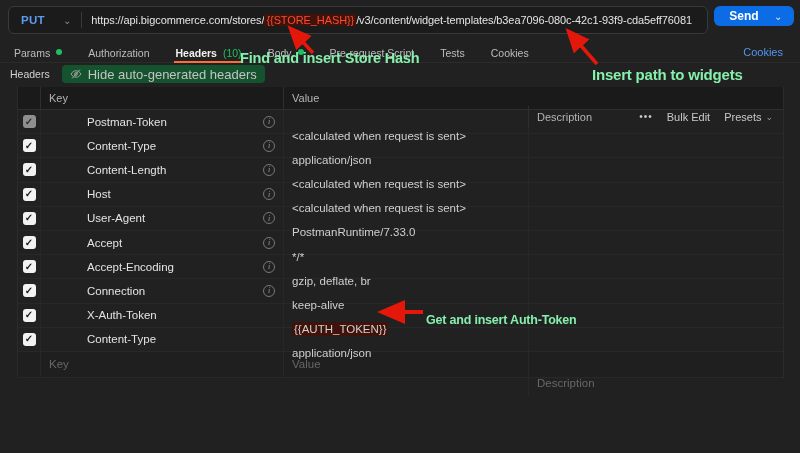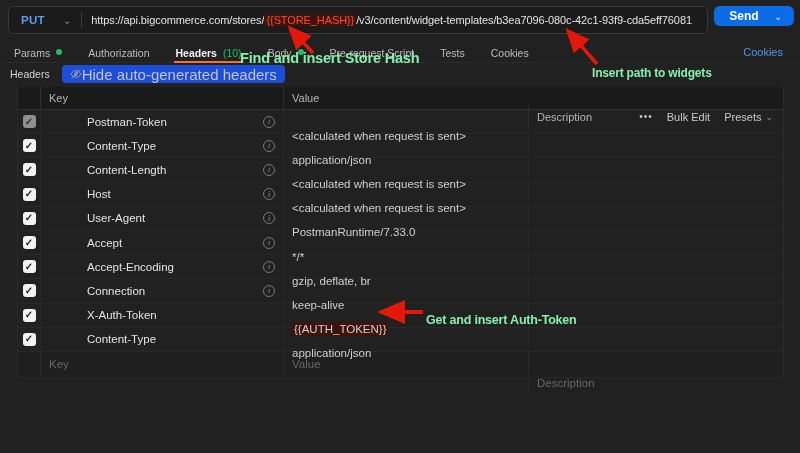--- a/index.html
+++ b/index.html
@@ -31,22 +31,22 @@
     cursor:pointer; padding:0 1px; position:relative; }
   .tab.active { color:#f2f2f2; font-weight:bold; }
   .tab.active::after { content:""; position:absolute; left:0; right:0; bottom:-1px; height:2px; background:#ff6c37; }
   .tab .count { color:#1dbf62; font-weight:normal; }
   .dot { width:6px; height:6px; border-radius:50%; background:#1dbf62; margin-top:-1px; }
   .cookies { position:absolute; right:17px; top:46px; font-size:11px; color:#5295ee; cursor:pointer; }
 
   
   .sub-bar { position:absolute; left:10px; top:65px; height:18px; display:flex; align-items:center; gap:12px; }
   .sub-title { font-size:10.5px; color:#d2d2d2; }
-  .pill-btn { display:flex; align-items:center; background:#1d4ed8; border-radius:4px;
-    height:18px; padding:0 8px; font-size:15px; color:#c4c4c4; cursor:pointer; }
+  .pill-btn { display:flex; align-items:center; gap:6px; background:#14532d; border-radius:4px;
+    height:18px; padding:0 8px; font-size:13px; color:#c4c4c4; cursor:pointer; }
   .pill-btn svg { display:block; }
 
   
   .table { position:absolute; left:17px; top:87px; width:767px;
     border-left:1px solid #2b2b2b; border-right:1px solid #2b2b2b; }
   .trow { display:flex; align-items:center; height:24.2px; border-bottom:1px solid #282828; background:#212121; }
   .trow.head { height:23px; background:#1a1a1a; border-bottom:1px solid #2e2e2e; }
   .trow.ghost { height:26px; background:#1f1f1f; }
   .cell { height:100%; display:flex; align-items:center; }
   .cell.c-check { width:22px; justify-content:center; }
@@ -68,21 +68,21 @@
   .vtext { font-size:11.5px; color:#cfcfcf;margin-top:28px; }
   .info-badge { width:12px; height:12px; border:1px solid #777; border-radius:50%; color:#9a9a9a;
     font-size:8px; display:flex; align-items:center; justify-content:center; font-style:italic;
     font-family:"Liberation Serif", serif; flex:0 0 auto; }
   .ghost .ph { font-size:11.5px; color:#676767; }
 
   
   .annot-text { position:absolute; color:#86efac; font-weight:bold; pointer-events:none;
     white-space:nowrap; letter-spacing:-0.2px; }
   .annot-1 { left:240px; top:50px; font-size:14.5px; }
-  .annot-2 { left:592px; top:66px; font-size:12px; }
+  .annot-2 { left:592px; top:66px; font-size:15px; }
   .annot-3 { left:426px; top:313px; font-size:12.5px; }
   .annot-svg { position:absolute; left:0; top:0; pointer-events:none; }
 </style>
 </head>
 <body>
 
 <div class="app">
 
   <div class="url-bar">
     <div class="method">

